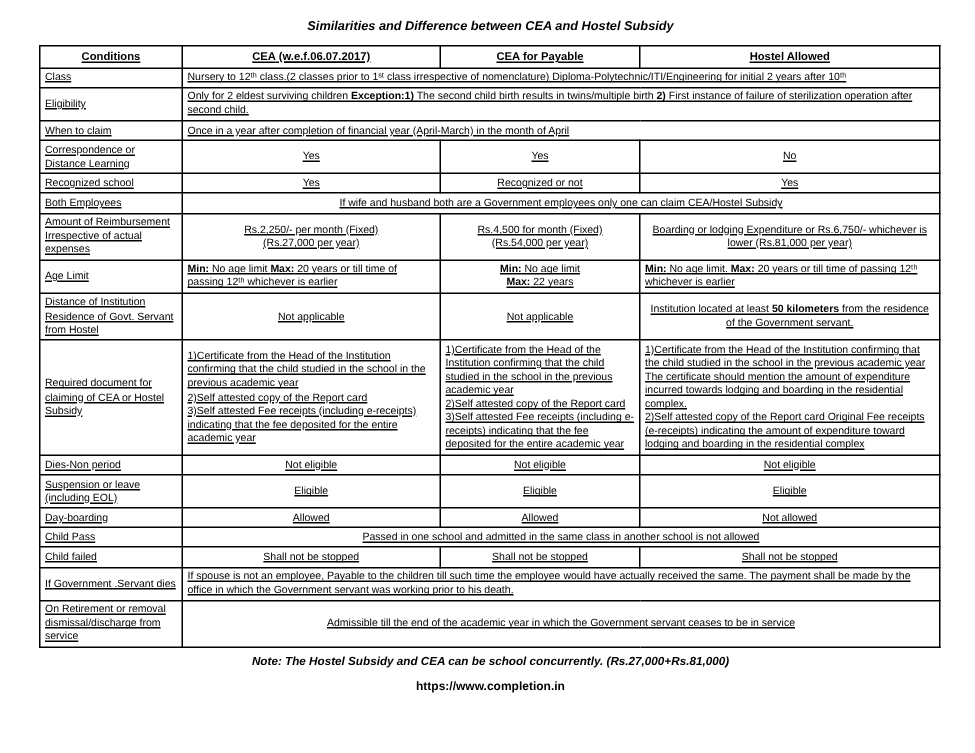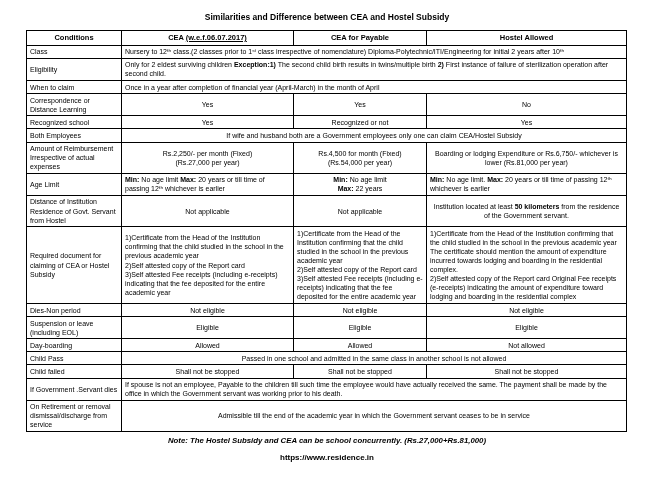--- a/index.html
+++ b/index.html
@@ -12,35 +12,37 @@
     color: #000;
     overflow: hidden;
     box-sizing: border-box;
     padding: 10px 22px 0 26px;
   }
   .title {
     font-size: 8.5px;
     font-weight: bold;
     text-align: center;
     margin: 2px 0 8px 0;
+    font-style: italic;
   }
   table.cmp {
     border-collapse: collapse;
     table-layout: fixed;
     width: 600px;
     border: 1.5px solid #000;
   }
   table.cmp th, table.cmp td {
     border: 1px solid #000;
     font-size: 7px;
     line-height: 1.3;
     padding: 1.5px 3px;
     vertical-align: middle;
     white-space: pre-line;
     overflow: hidden;
+    text-decoration: underline;
   }
   table.cmp th {
     font-size: 7.5px;
     font-weight: bold;
     text-align: center;
     padding: 2px 3px;
   }
   .u { text-decoration: underline; }
   .lab { text-align: left; }
   .c { text-align: center; }
@@ -201,15 +203,15 @@
     <tr>
       <td class="lab">On Retirement or removal dismissal/discharge from service</td>
       <td class="c" colspan="3">Admissible till the end of the academic year in which the Government servant ceases to be in service</td>
     </tr>
   </tbody>
     </table>
 
   <div class="note">Note: The Hostel Subsidy and CEA can be school concurrently. (Rs.27,000+Rs.81,000)</div>
 
 
-  <div class="website">https://www.residence.in</div>
+  <div class="website">https://www.completion.in</div>
 
 </div>
 
 </body></html>

